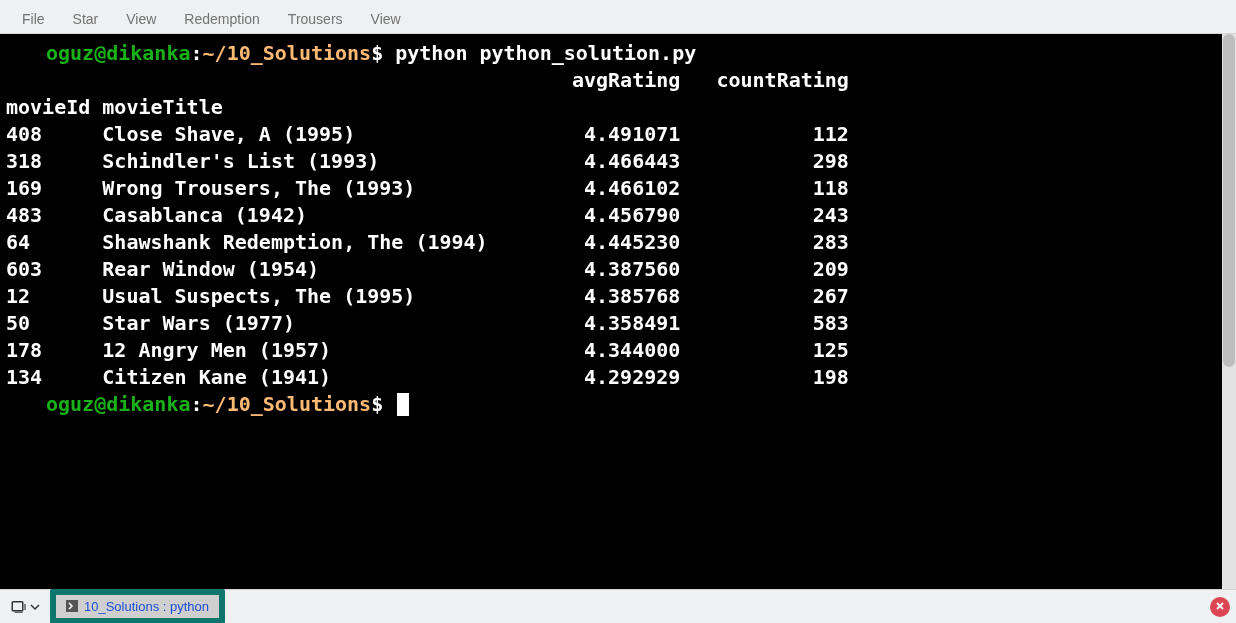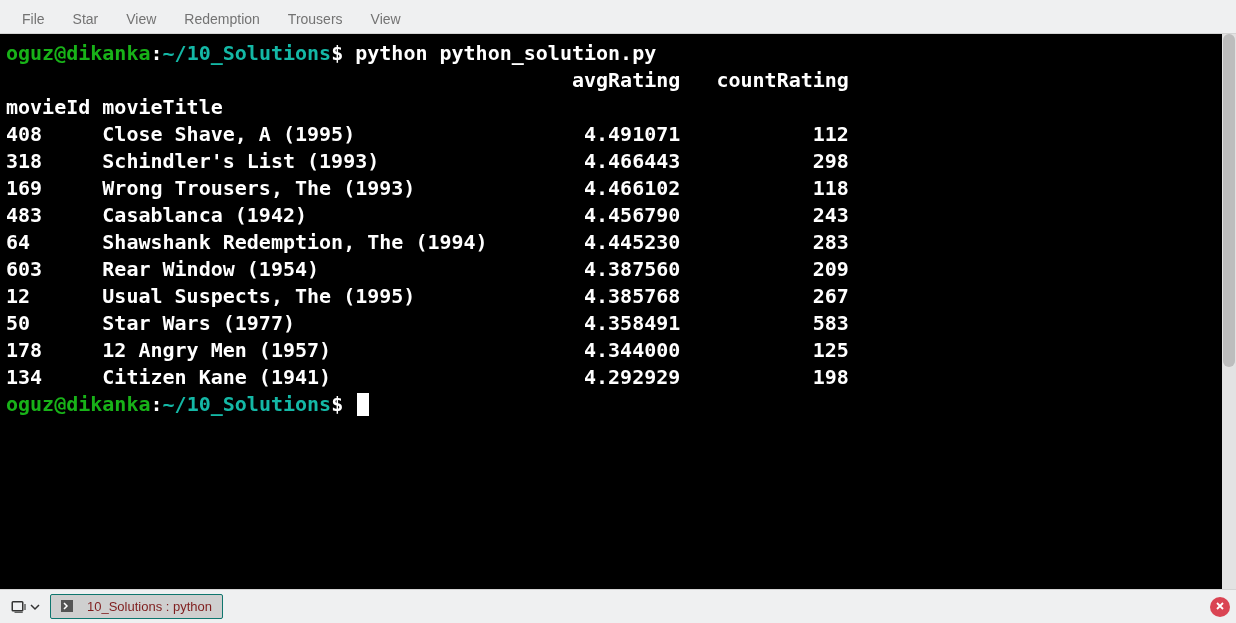--- a/index.html
+++ b/index.html
@@ -6,35 +6,35 @@
     html, body { width: 1236px; height: 623px; font-family: sans-serif; overflow: hidden; background: #f0f0f0; }
     .window { width: 100%; height: 100%; display: flex; flex-direction: column; background: #eff0f1; }
 
     
     .menubar { height: 34px; background: #eff0f1; display: flex; align-items: flex-end; padding: 0 8px; font-size: 14px; color: #737373; border-bottom: 1px solid #d4d4d4; }
     .menubar .menu-item { padding: 6px 14px; cursor: pointer; }
 
     
     .terminal-container { flex: 1; display: flex; position: relative; background: #000; overflow: hidden; }
     .terminal { flex: 1; background: #000000; color: #ffffff; font-family: "DejaVu Sans Mono", "Liberation Mono", monospace; font-size: 20px; line-height: 1.35; padding: 6px 6px 6px 6px; white-space: pre; overflow: hidden; font-weight: 600;}
-    .ps1-user { color: #18b218; }
+    .ps1-user { color: #18b218; margin-left: 40px; }
     .ps1-colon { color: #ffffff; }
-    .ps1-path { color: #14b8a6; }
+    .ps1-path { color: #fdba74; }
     .ps1-dollar { color: #ffffff; }
     .cursor-block { display:inline-block; width: 12px; height: 23px; background: #ffffff; vertical-align: text-bottom; margin-left:2px; }
 
     .scrollbar { width: 14px; background: #eff0f1; display:flex; flex-direction:column; }
     .scrollbar .track { flex:1; background: #e3e3e3; position:relative; }
     .scrollbar .thumb { position:absolute; top:0; left:1px; right:1px; height: 60%; background: #bdbdbd; border-radius: 6px; }
 
     
     .bottombar { height: 34px; background: #eff0f1; display:flex; align-items:center; padding: 0 6px; gap: 6px; border-top: 1px solid #d4d4d4; }
     .new-tab-ctrl { display:flex; align-items:center; gap:2px; padding:2px 4px; color:#232627; }
     .new-tab-ctrl svg { display:block; }
-    .tab { display:flex; align-items:center; gap:14px; background:#d8d8d8; border:1px solid #0f766e; border-radius:2px; padding:4px 10px; font-size:13px; color:#7f1d1d; cursor:pointer; }
+    .tab { display:flex; align-items:center; gap:6px; background:#d8d8d8; border:6px solid #0f766e; border-radius:2px; padding:4px 10px; font-size:13px; color:#1d4ed8; cursor:pointer; }
     .tab.active { background:#cfcfcf; }
     .tab .chev { font-size:11px; color:#555; }
     .spacer { flex:1; }
     .close-btn { width:20px; height:20px; border-radius:50%; background:#da4453; display:flex; align-items:center; justify-content:center; color:#fff; font-size:12px; cursor:pointer; }
   </style>
 </head>
 <body>
 
 <div class="window">
 

